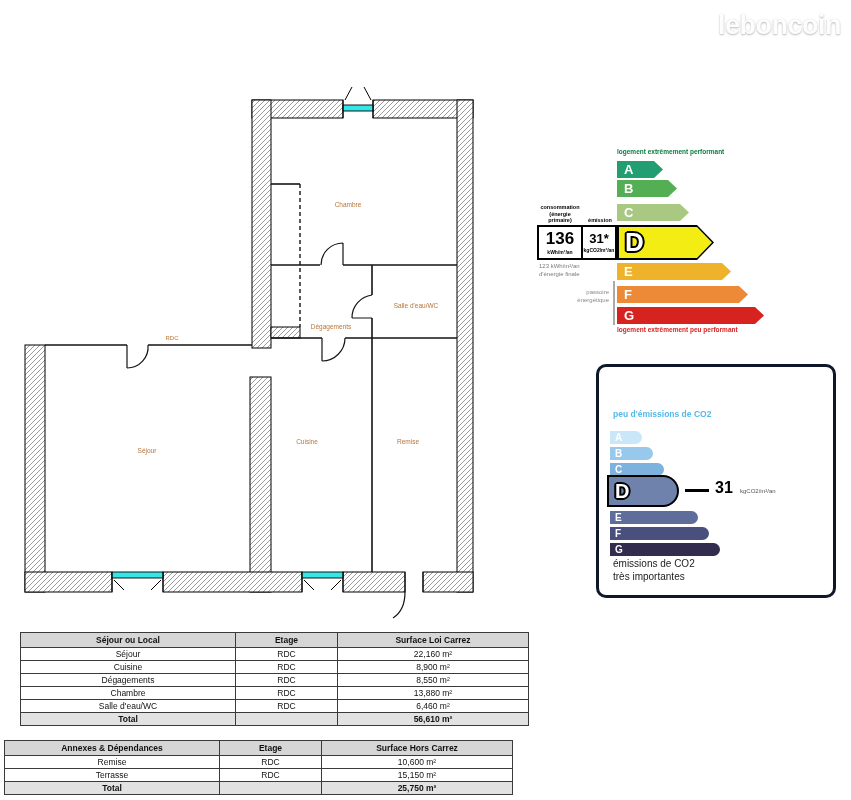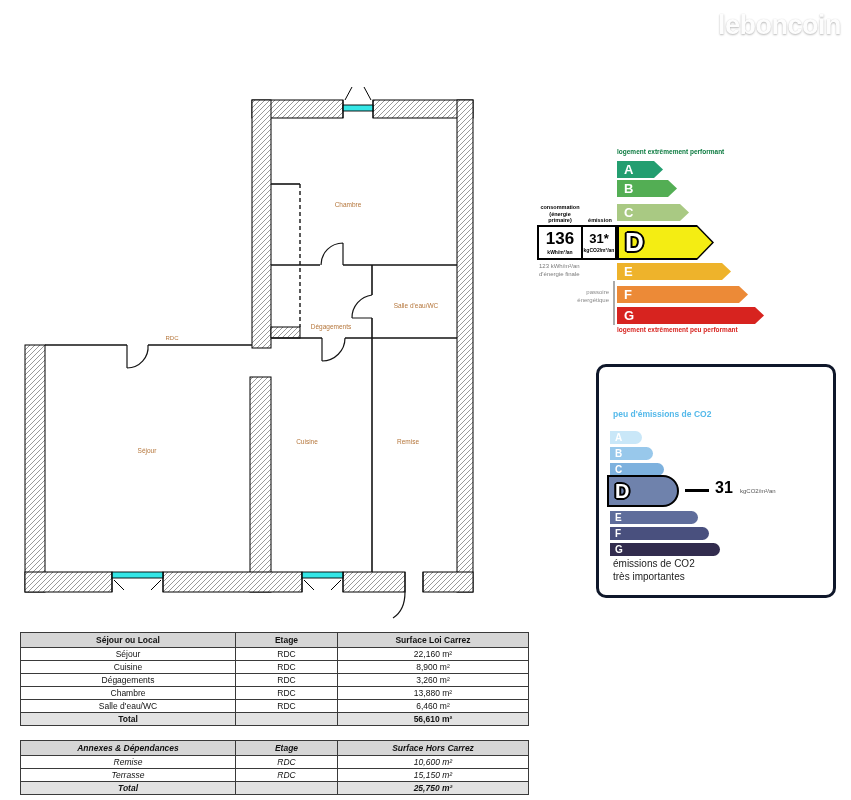--- a/index.html
+++ b/index.html
@@ -60,21 +60,21 @@
   .ges-unit{position:absolute;left:141px;top:121px;font-size:6px;color:#555;}
   .ges-bottom-label{position:absolute;left:14px;top:190px;font-size:10px;color:#222;line-height:1.3;}
 
   
   table.surf{position:absolute;border-collapse:collapse;table-layout:fixed;width:508px;background:#fff;}
   table.surf td{border:1px solid #3a3a3a;font-size:8.5px;text-align:center;height:12px;
     padding:0;color:#111;overflow:hidden;white-space:nowrap;}
   table.surf tr.hdr td{background:#d6d6d6;font-weight:700;height:14px;}
   table.surf tr.tot td{background:#e2e2e2;font-weight:700;}
   .t1{left:20px;top:632px;}
-  .t2{left:20px;top:740px;font-style:italic;}
+  .t2{left:4px;top:740px;}
 </style>
 </head>
 <body>
 
 <div class="page">
 
   <div class="watermark">leboncoin</div>
 
   <svg class="floorplan" width="500" height="550" viewBox="0 0 500 550">
     <defs>
@@ -232,21 +232,21 @@
         <td>22,160 m²</td>
       </tr>
       <tr>
         <td>Cuisine</td>
         <td>RDC</td>
         <td>8,900 m²</td>
       </tr>
       <tr>
         <td>Dégagements</td>
         <td>RDC</td>
-        <td>3,260 m²</td>
+        <td>8,550 m²</td>
       </tr>
       <tr>
         <td>Chambre</td>
         <td>RDC</td>
         <td>13,880 m²</td>
       </tr>
       <tr>
         <td>Salle d'eau/WC</td>
         <td>RDC</td>
         <td>6,460 m²</td>

